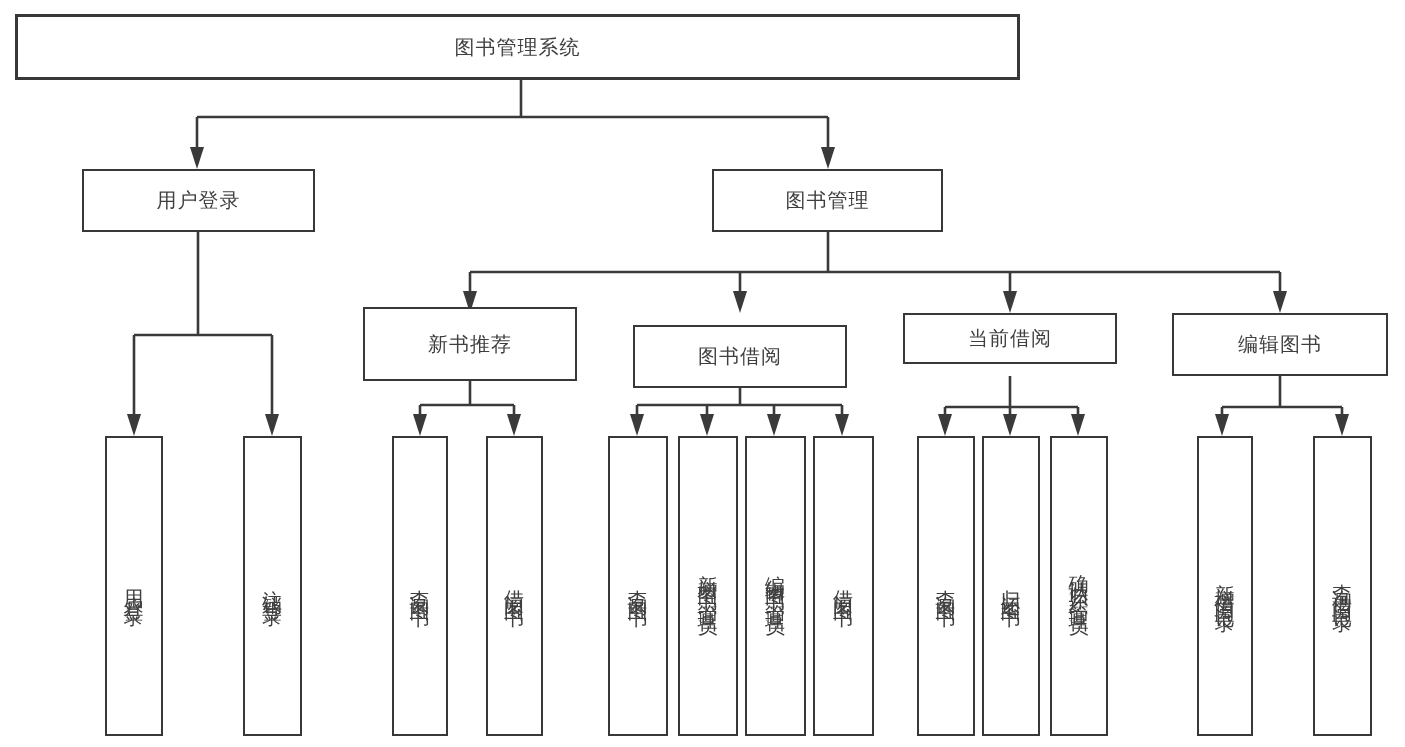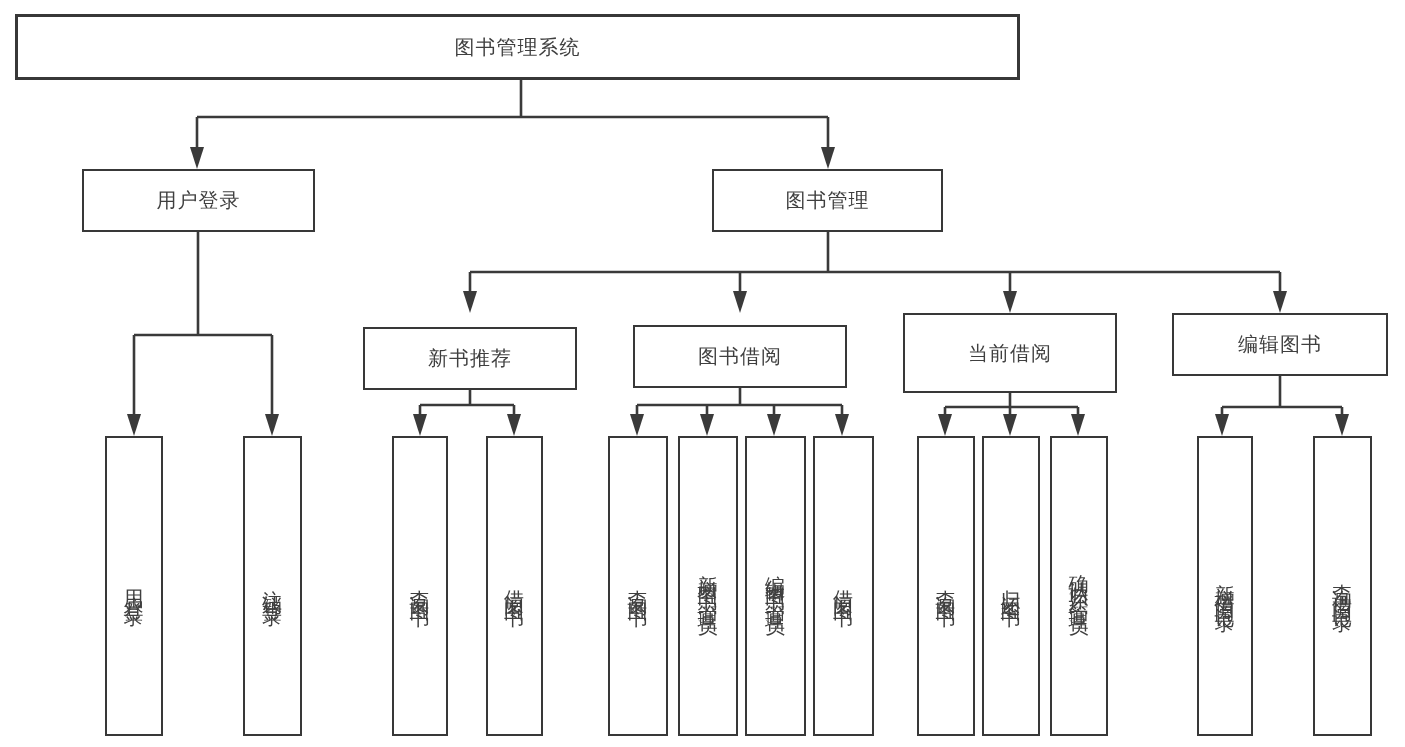--- a/index.html
+++ b/index.html
@@ -118,27 +118,27 @@
   <div id="nodes">
       <div class="node root" style="left: 15px; top: 14px; width: 1005px; height: 66px;">
         <span class="lbl">图书管理系统</span>
       </div>
       <div class="node" style="left: 82px; top: 169px; width: 233px; height: 63px;">
         <span class="lbl">用户登录</span>
       </div>
       <div class="node" style="left: 712px; top: 169px; width: 231px; height: 63px;">
         <span class="lbl">图书管理</span>
       </div>
-      <div class="node" style="left: 363px; top: 327px; width: 214px; height: 63px;">
+      <div class="node" style="left: 363px; top: 307px; width: 214px; height: 74px;">
         <span class="lbl">新书推荐</span>
       </div>
       <div class="node" style="left: 633px; top: 313px; width: 214px; height: 63px; margin-top: 12px;">
         <span class="lbl">图书借阅</span>
       </div>
-      <div class="node" style="left: 903px; top: 313px; width: 214px; height: 80px;">
+      <div class="node" style="left: 903px; top: 313px; width: 214px; height: 51px;">
         <span class="lbl">当前借阅</span>
       </div>
       <div class="node" style="left: 1172px; top: 313px; width: 216px; height: 63px;">
         <span class="lbl">编辑图书</span>
       </div>
       <div class="node vertical" style="left: 105px; top: 436px; width: 58px; height: 300px;">
         <span class="lbl">用户登录</span>
       </div>
       <div class="node vertical" style="left: 243px; top: 436px; width: 59px; height: 300px;">
         <span class="lbl">注销登录</span>

